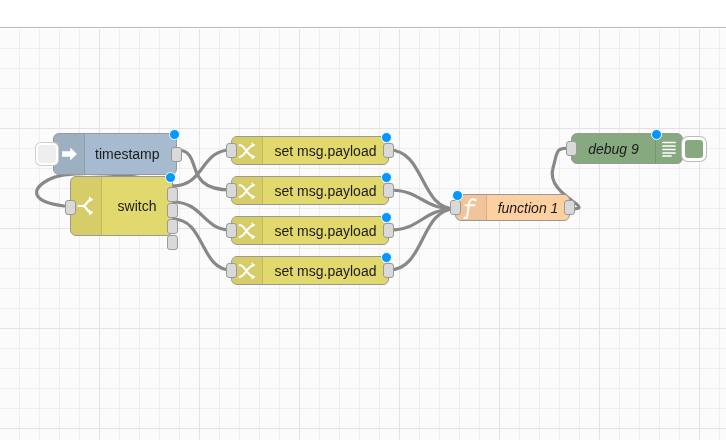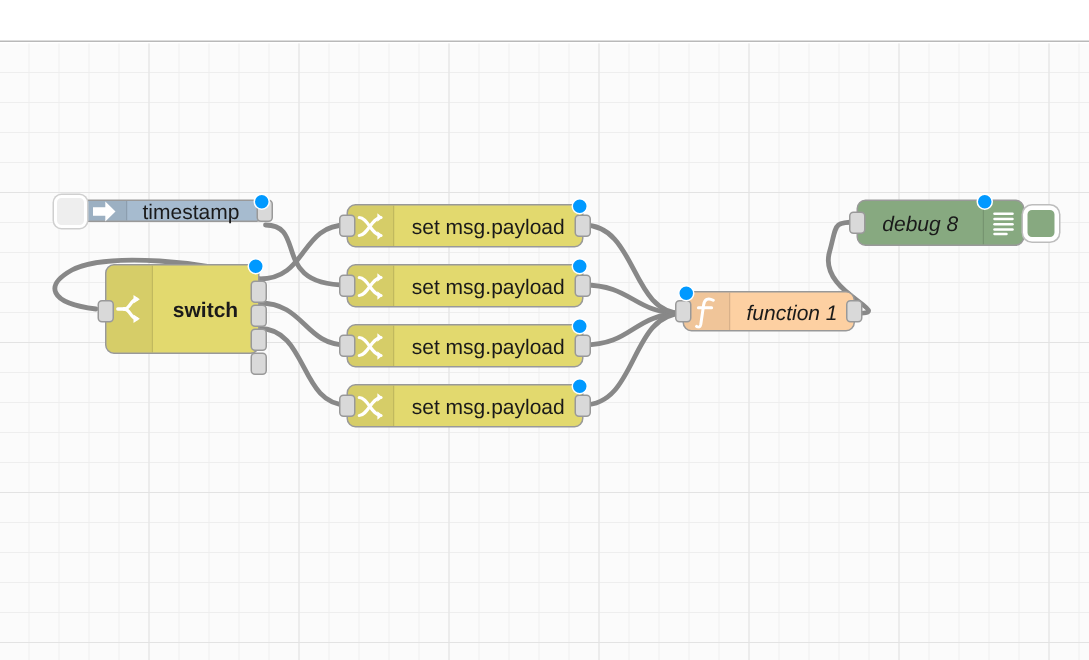--- a/index.html
+++ b/index.html
@@ -133,21 +133,20 @@
     background: #eeeeee;
     border: 2px solid #ffffff;
     border-radius: 5px;
     box-sizing: border-box;
     box-shadow: 0 0 0 1px #cfcfcf;
   }
 
   
   .node.switch {
     background: #e2d96e;
-    font-weight: bold;
   }
   .node.switch .node-icon-cell {
     background: rgba(0,0,0,0.05);
   }
 
   
   .node.change {
     background: #e2d96e;
   }
   .node.change .node-icon-cell {
@@ -219,21 +218,21 @@
       <path d="M 389,190 C 422,190 422,209 455,209"></path>
 
       <path d="M 389,230 C 422,230 422,209 455,209"></path>
 
       <path d="M 389,270 C 425,270 420,209 455,209"></path>
 
       <path d="M 570,209 C 600,209 545,196 553,168 C 558,150 555,148 571,148"></path>
     </g>
   </svg>
 
-  <div class="node inject" style="left:53px; top:133px; width:124px; height:15px;">
+  <div class="node inject" style="left:53px; top:133px; width:124px; height:42px;">
     <div class="inject-button"></div>
     <div class="node-icon-cell">
       <svg class="glyph" width="20" height="18" viewBox="0 0 20 18">
         <path d="M3 6.2 h8.2 V2.4 L18 9 l-6.8 6.6 V11.8 H3 Z" fill="#ffffff"></path>
       </svg>
     </div>
     <div class="node-label">timestamp</div>
     <div class="port out"></div>
     <div class="status-dot" style="right:-4px; top:-5px;"></div>
   </div>
@@ -324,21 +323,21 @@
         <path d="M3.6 8.2 H 12.4" stroke="#ffffff" stroke-width="2" fill="none" stroke-linecap="round"></path>
       </svg>
     </div>
     <div class="node-label center italic">function 1</div>
     <div class="port in"></div>
     <div class="port out"></div>
     <div class="status-dot" style="left:-4px; top:-5px;"></div>
   </div>
 
   <div class="node debug" style="left:571px; top:133px; width:112px; height:31px;">
-    <div class="node-label center italic">debug 8</div>
+    <div class="node-label center italic">debug 9</div>
     <div class="debug-icon-cell">
       <svg class="glyph" width="16" height="18" viewBox="0 0 16 18">
         <g stroke="#ffffff" stroke-width="1.7" stroke-linecap="round">
           <path d="M2 2.5 H14"></path>
           <path d="M2 6 H14"></path>
           <path d="M2 9.5 H14"></path>
           <path d="M2 13 H14"></path>
           <path d="M2 16 H10"></path>
         </g>
       </svg>

